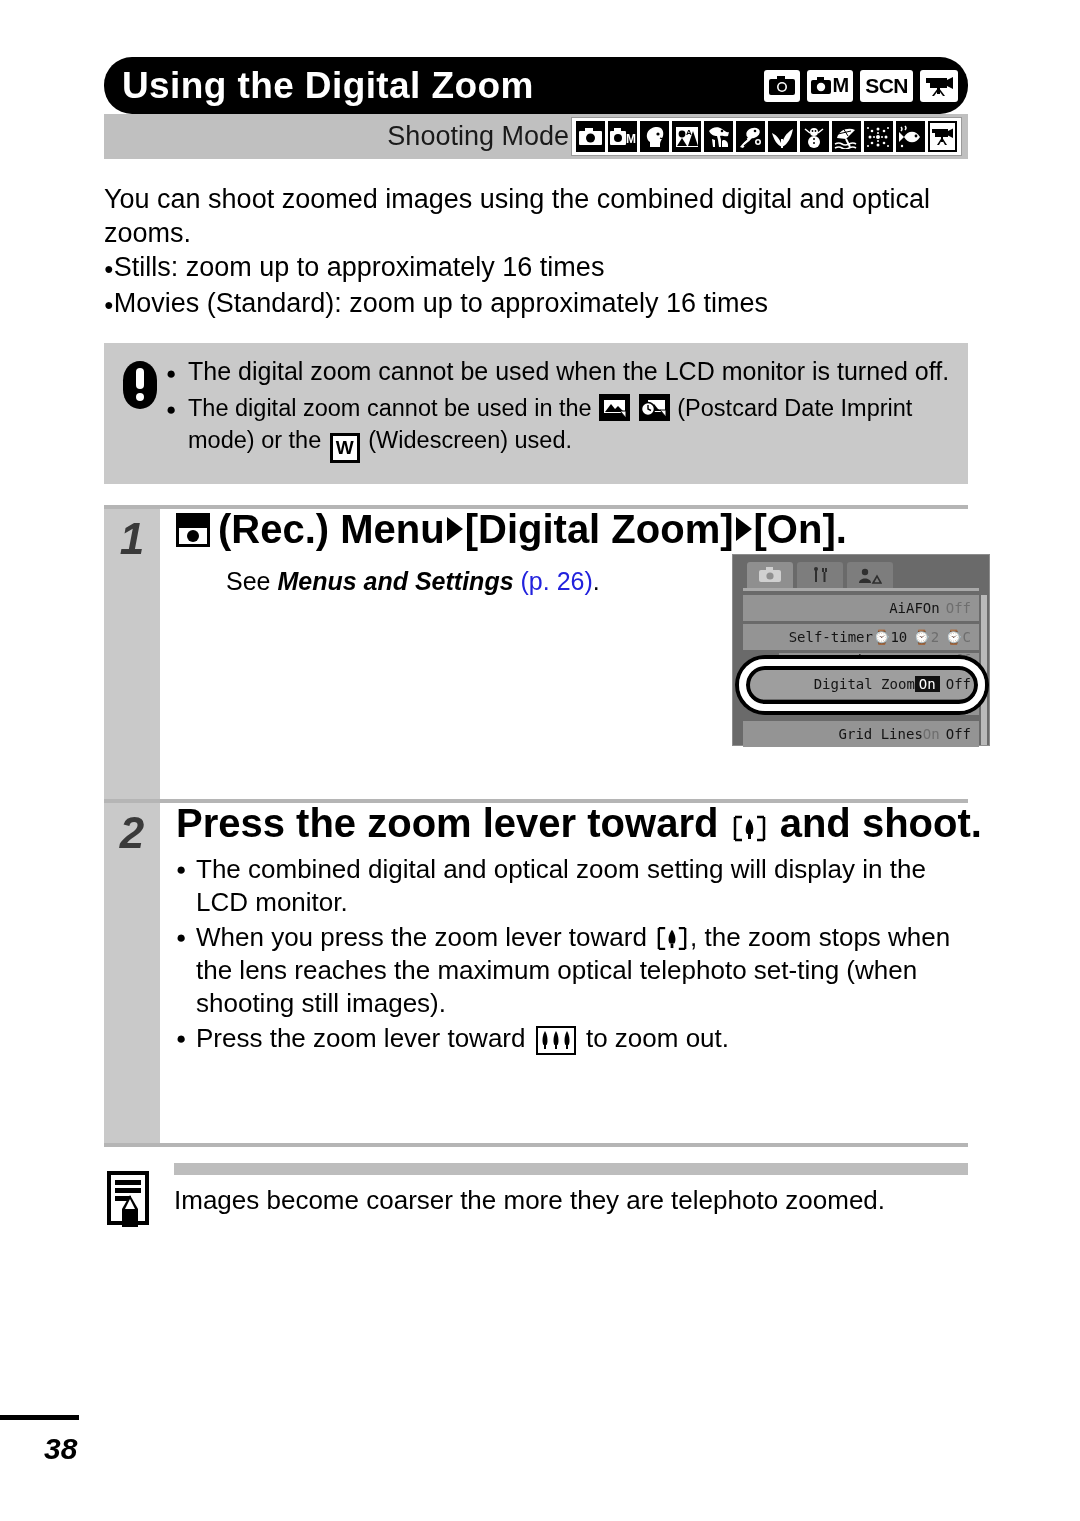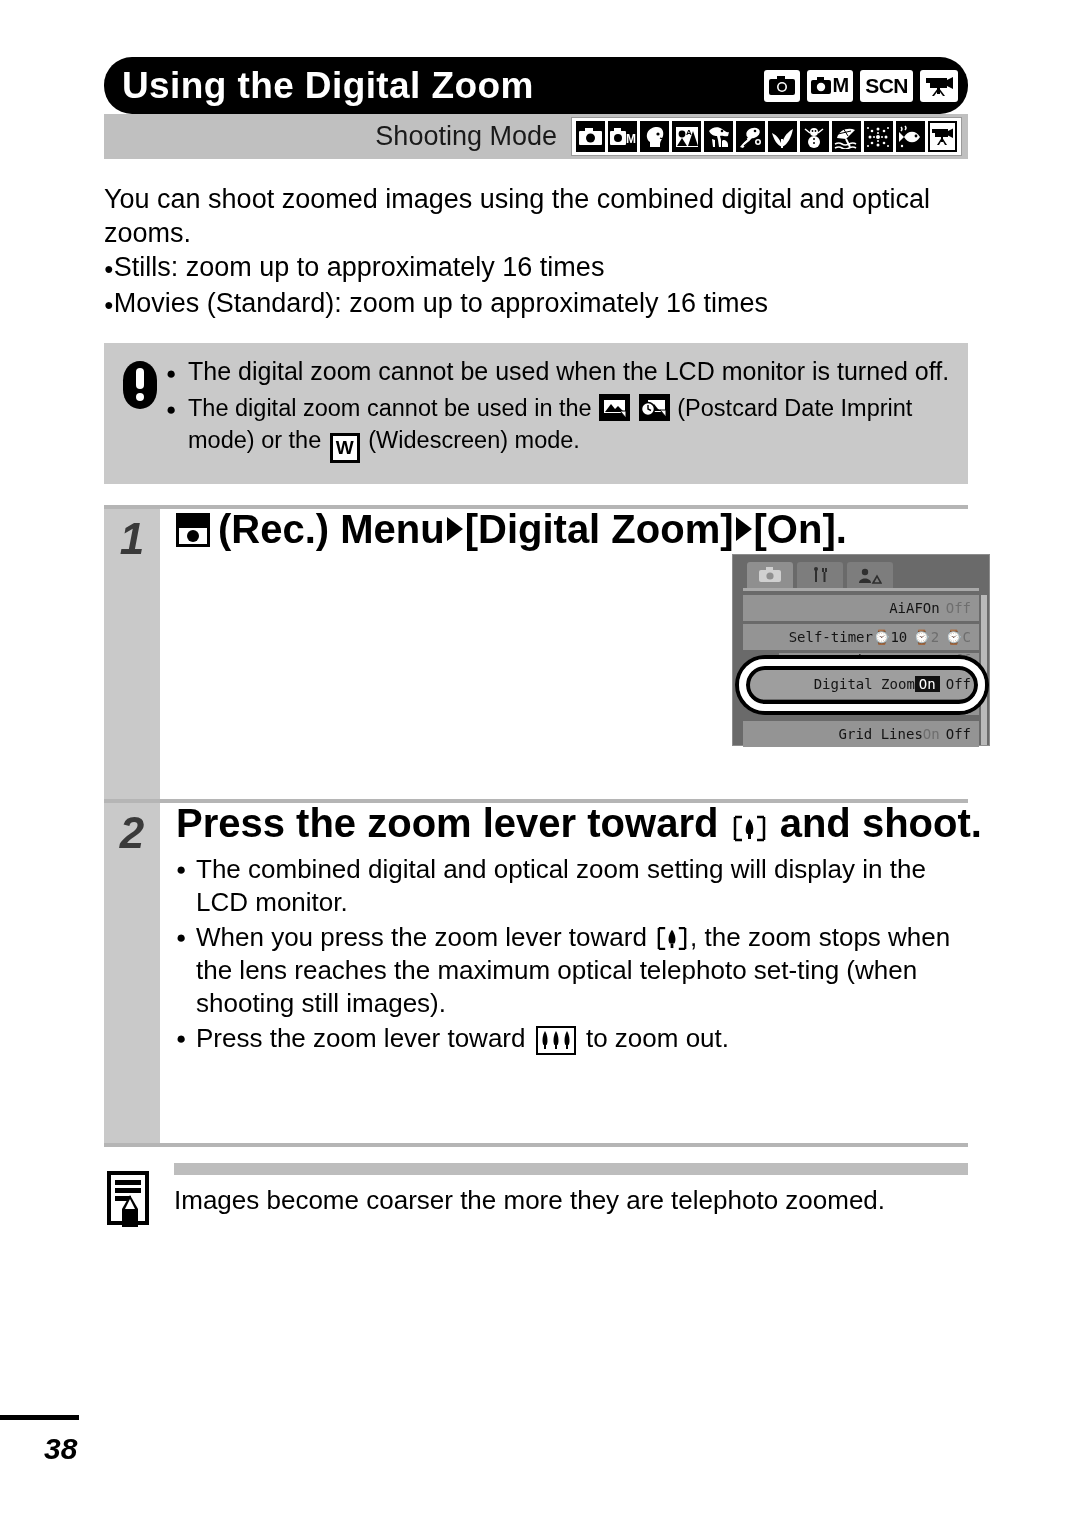--- a/index.html
+++ b/index.html
@@ -29,21 +29,21 @@
     background:#fff; color:#000; border-radius:3px;
     height:32px; min-width:36px; display:inline-flex; align-items:center; justify-content:center;
     font-size:20px; font-weight:bold; padding:0 4px;
   }
   .ticon.scn{ font-size:21px; letter-spacing:-.5px; padding:0 5px; }
 
   .mode-bar{
     position:absolute; left:104px; top:114px; width:864px; height:45px;
     background:#c0c0c0; display:flex; align-items:center; justify-content:flex-end;
   }
-  .mode-label{ font-size:27px; color:#1a1a1a; margin-right:14px; }
+  .mode-label{ font-size:27px; color:#1a1a1a; margin-right:2px; }
   .mode-strip{
     background:#fff; border:1px solid #9a9a9a; display:flex; align-items:center; gap:3px;
     padding:3px 4px; margin-right:6px; height:39px;
   }
   .mico{
     width:29px; height:31px; background:#000; color:#fff;
     display:inline-flex; align-items:center; justify-content:center;
     font-size:15px; font-weight:bold; overflow:hidden;
   }
   .mico svg{ display:block; }
@@ -372,39 +372,42 @@
               <rect x="3" y="4" width="25" height="19" fill="#000"></rect>
               <rect x="9" y="6" width="17" height="12" fill="#fff"></rect>
               <path d="M10 17 L15 10 L19 15 L25 17 Z" fill="#000"></path>
               <circle cx="9" cy="15" r="6.5" fill="#fff" stroke="#000" stroke-width="1.5"></circle>
               <path d="M9 11 L9 15 L12 16.5" stroke="#000" stroke-width="1.4" fill="none"></path>
               <path d="M21 16 L27 16 L27 23 Z" fill="#fff" stroke="#000" stroke-width="1"></path>
             </svg>
         </span>
         <span>(Postcard Date Imprint mode) or the</span>
         <span class="ic-w">W</span>
-        <span>(Widescreen) mode.</span>
+        <span>(Widescreen) used.</span>
       </div>
     </div>
   </div>
 </div>
 
 <div class="rule" style="top:505px;"></div>
 <div class="step" style="top:509px; height:290px;">
   <div class="step-num">1</div>
   <div class="step-content">
     <div class="step-head">
       <span class="cam-ic">
         <svg width="34" height="27" viewBox="0 0 34 27">
             <rect x="0" y="5" width="34" height="22" fill="#000"></rect>
             <rect x="9" y="0" width="12" height="6" fill="#000"></rect>
             <rect x="3" y="8" width="28" height="16" fill="#fff"></rect>
             <circle cx="17" cy="16" r="6" fill="#000"></circle>
           </svg>
       </span><span>(Rec.) Menu</span><span class="tri"></span><span>[Digital Zoom]</span><span class="tri"></span><span>[On].</span>
+    </div>
+    <div class="see-line">
+      <span>See </span><span class="ital">Menus and Settings</span> <span class="lnk">(p. 26)</span><span>.</span>
     </div>
 
     <div class="lcd">
       <div class="lcd-tabs">
         <span class="lcd-tab active">
           <svg width="24" height="16" viewBox="0 0 24 16">
               <rect x="1" y="3" width="22" height="12" rx="2" fill="#d0d0d0"></rect>
               <rect x="8" y="0" width="7" height="4" fill="#d0d0d0"></rect>
               <circle cx="12" cy="9" r="3.6" fill="#8f8f8f"></circle>
             </svg>

